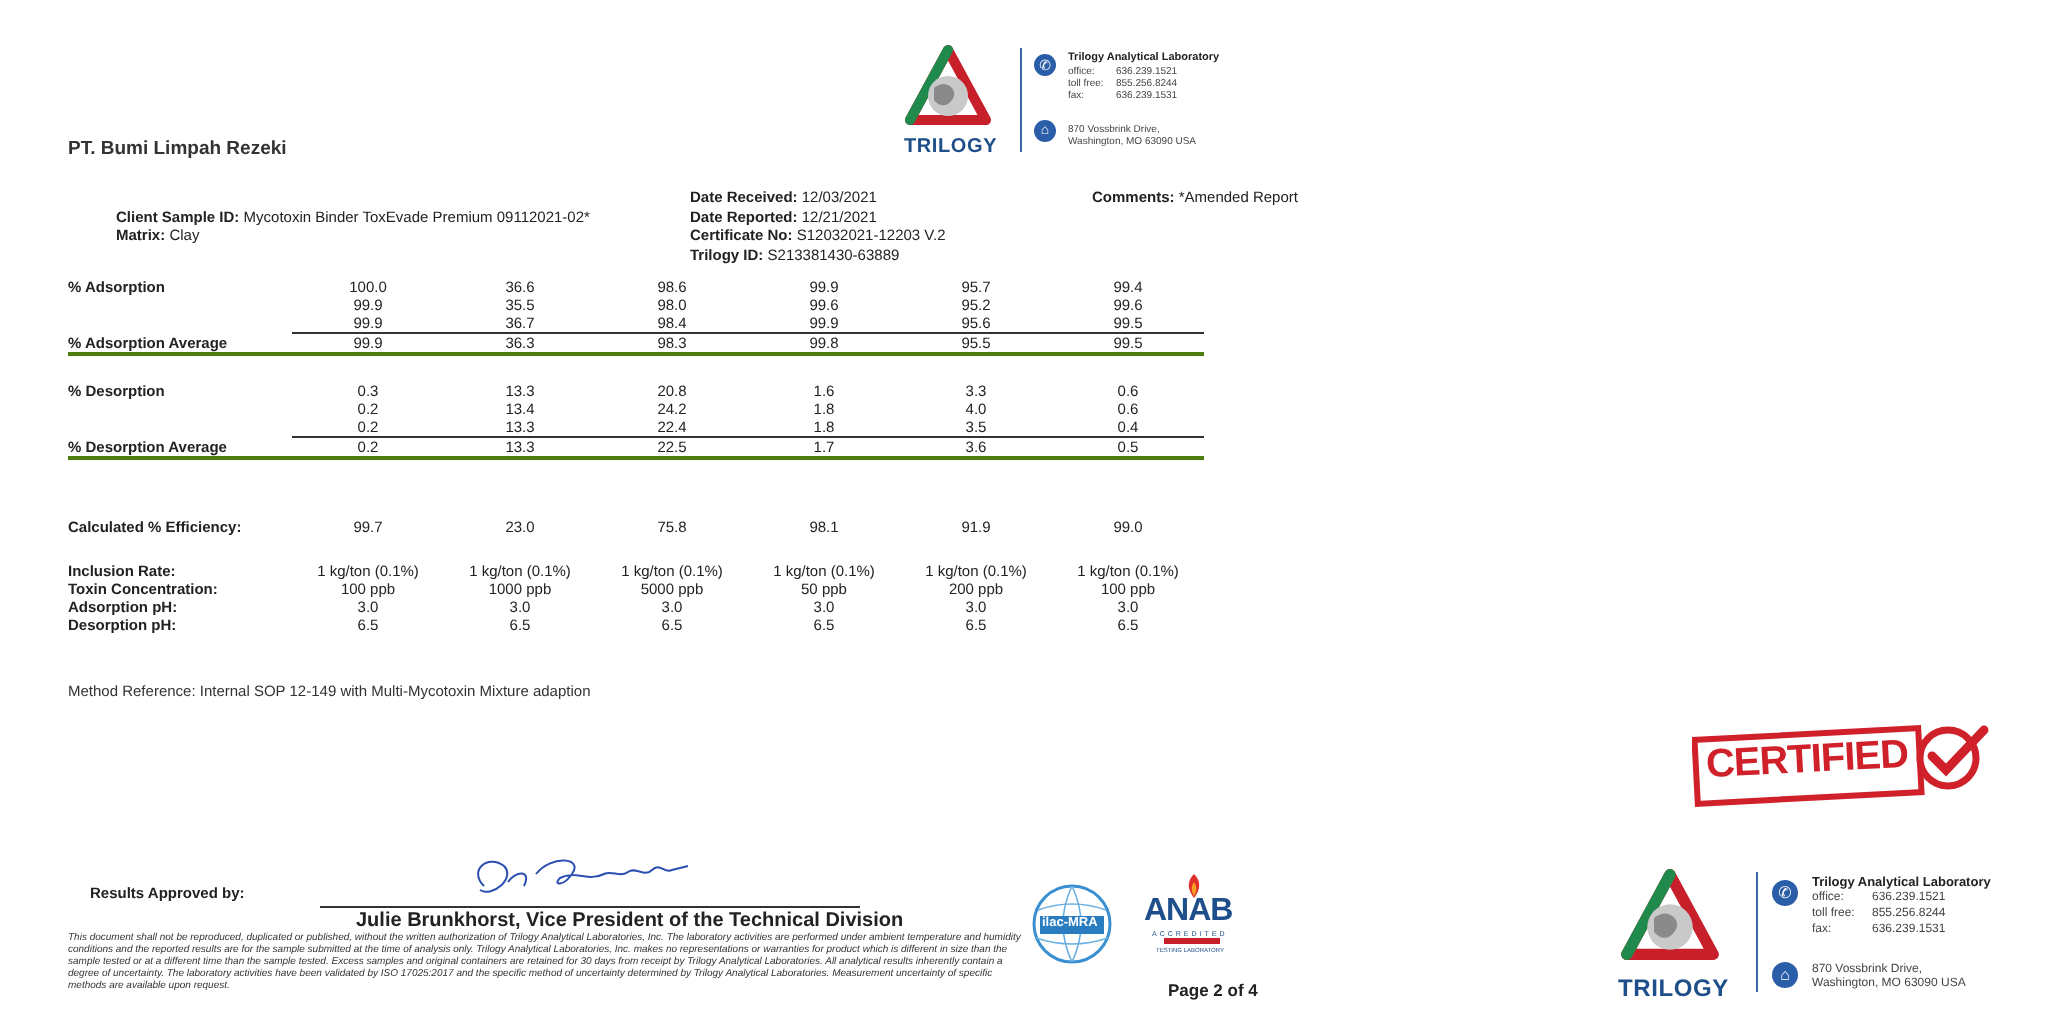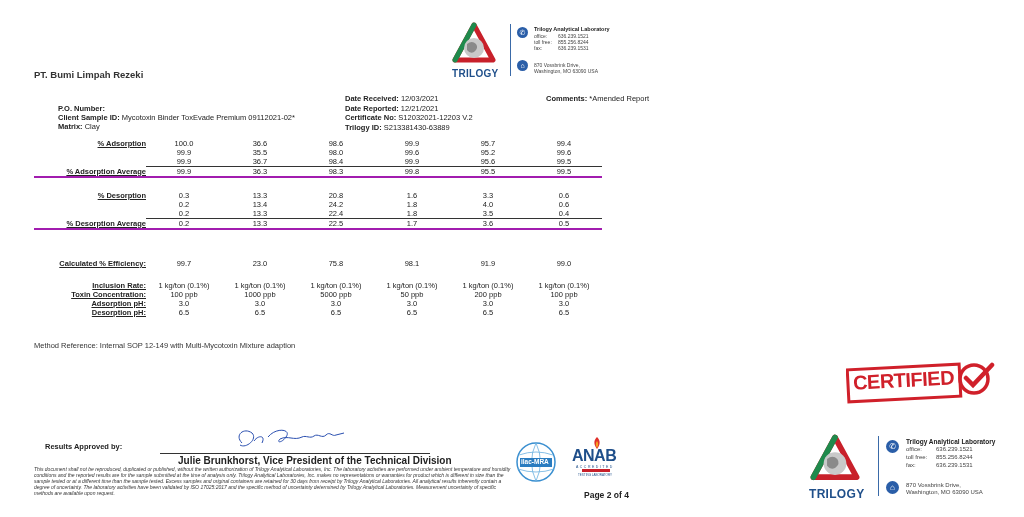--- a/index.html
+++ b/index.html
@@ -21,24 +21,24 @@
 
   .company { left:34px; top:69px; font-size:9.5px; font-weight:bold; color:#333; }
 
   .meta-left { left:34px; top:104px; font-size:7.5px; line-height:9px; }
   .meta-right { left:321px; top:94px; font-size:7.5px; line-height:9.5px; }
   .comments { left:478px; top:94px; font-size:7.5px;margin-left:44px; }
 
   table.res { position:absolute; left:34px; top:139px; border-collapse:collapse;
               font-size:7.5px; }
   table.res td { padding:0; height:9px; line-height:9px; text-align:center; white-space:nowrap; }
-  table.res td.lab { text-align:right; font-weight:bold; width:112px;text-decoration:underline; }
+  table.res td.lab { text-align:left; font-weight:bold; width:112px; }
   table.res td.c { width:76px; }
   table.res th { font-weight:bold; font-size:7.5px; height:10px; padding:0; }
-  tr.avg td { border-top:1px solid #333; border-bottom:2px solid #a21caf; }
+  tr.avg td { border-top:1px solid #333; border-bottom:2px solid #4d7c0f; }
   tr.avg td.lab { border-top:none; }
   tr.gap td { height:13px; }
   tr.gap2 td { height:16px; }
 
   .method { left:34px; top:341px; font-size:7.5px; color:#333; }
 
   .approved { left:34px; top:442px; font-size:7.5px; font-weight:bold;margin-left:11px; }
   .sigline { position:absolute; left:160px; top:453px; width:270px; height:1px; background:#333; }
   .signame { left:178px; top:455px; font-size:10px; font-weight:bold; }
   .signature { position:absolute; left:232px; top:425px; }
@@ -74,21 +74,20 @@
     <span class="k" style="width:24px;">fax:</span><span>636.239.1531</span>
   </div>
   <div class="circ-icon" style="left:69px; top:40px; width:11px; height:11px; font-size:7px;">⌂</div>
   <div class="lab-line" style="left:86px; top:42px; font-size:5px;">870 Vossbrink Drive,</div>
   <div class="lab-line" style="left:86px; top:48px; font-size:5px;">Washington, MO 63090 USA</div>
 </div>
 
 <div class="abs company">PT. Bumi Limpah Rezeki</div>
 
 <div class="abs meta-left">
-  <div><span class="b">P.O. Number:</span> <span></span></div>
   <div><span class="b">Client Sample ID:</span> <span>Mycotoxin Binder ToxEvade Premium 09112021-02*</span></div>
   <div><span class="b">Matrix:</span> <span>Clay</span></div>
 </div>
 
 <div class="abs meta-right">
   <div><span class="b">Date Received:</span> <span>12/03/2021</span></div>
   <div><span class="b">Date Reported:</span> <span>12/21/2021</span></div>
   <div><span class="b">Certificate No:</span> <span>S12032021-12203 V.2</span></div>
   <div><span class="b">Trilogy ID:</span> <span>S213381430-63889</span></div>
 </div>

